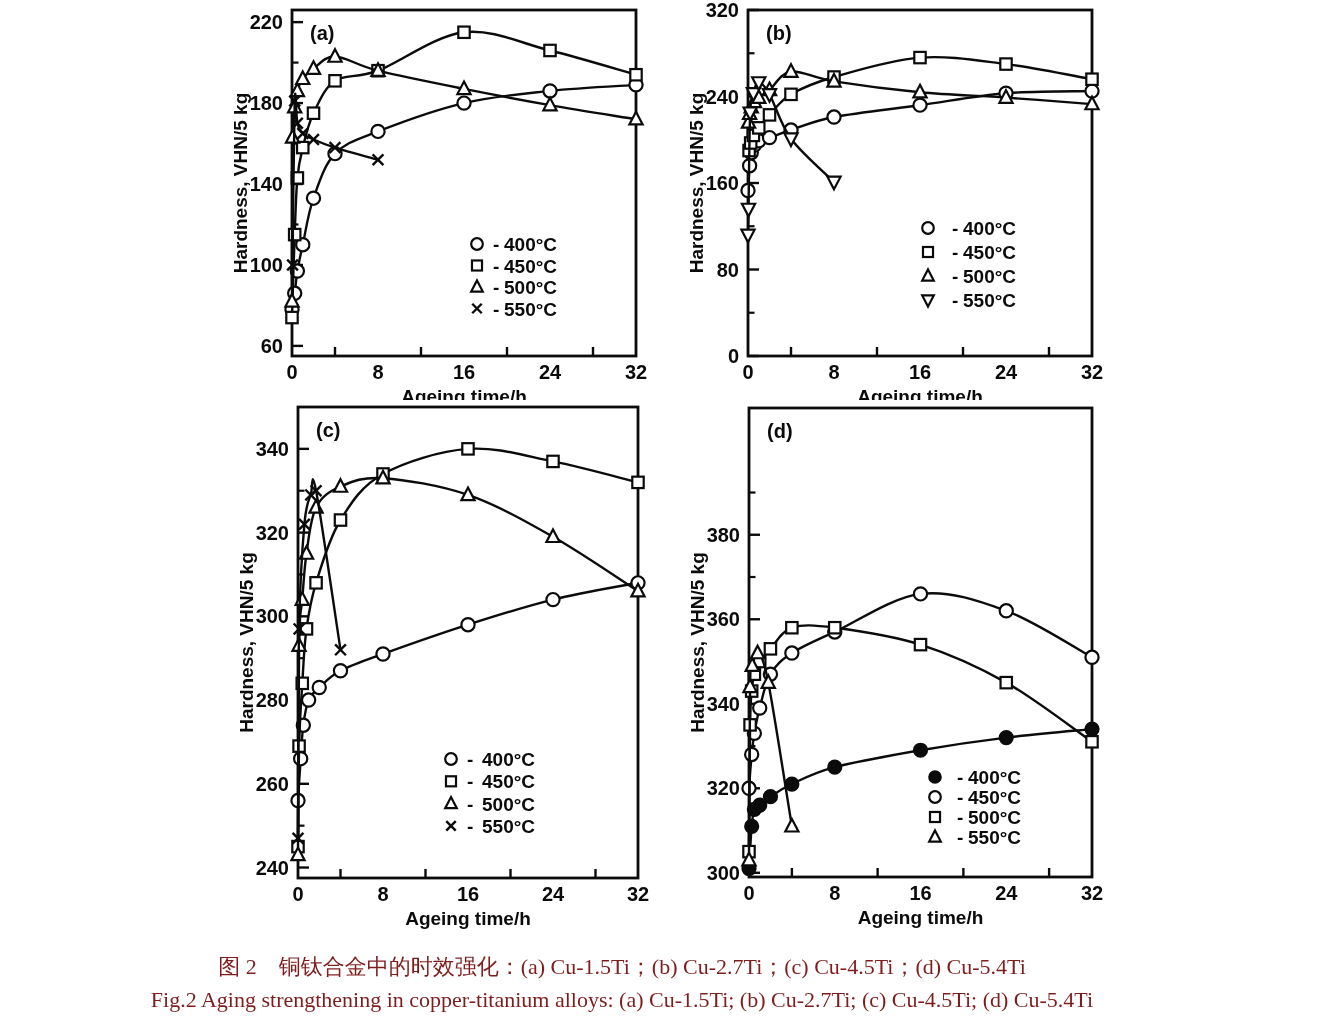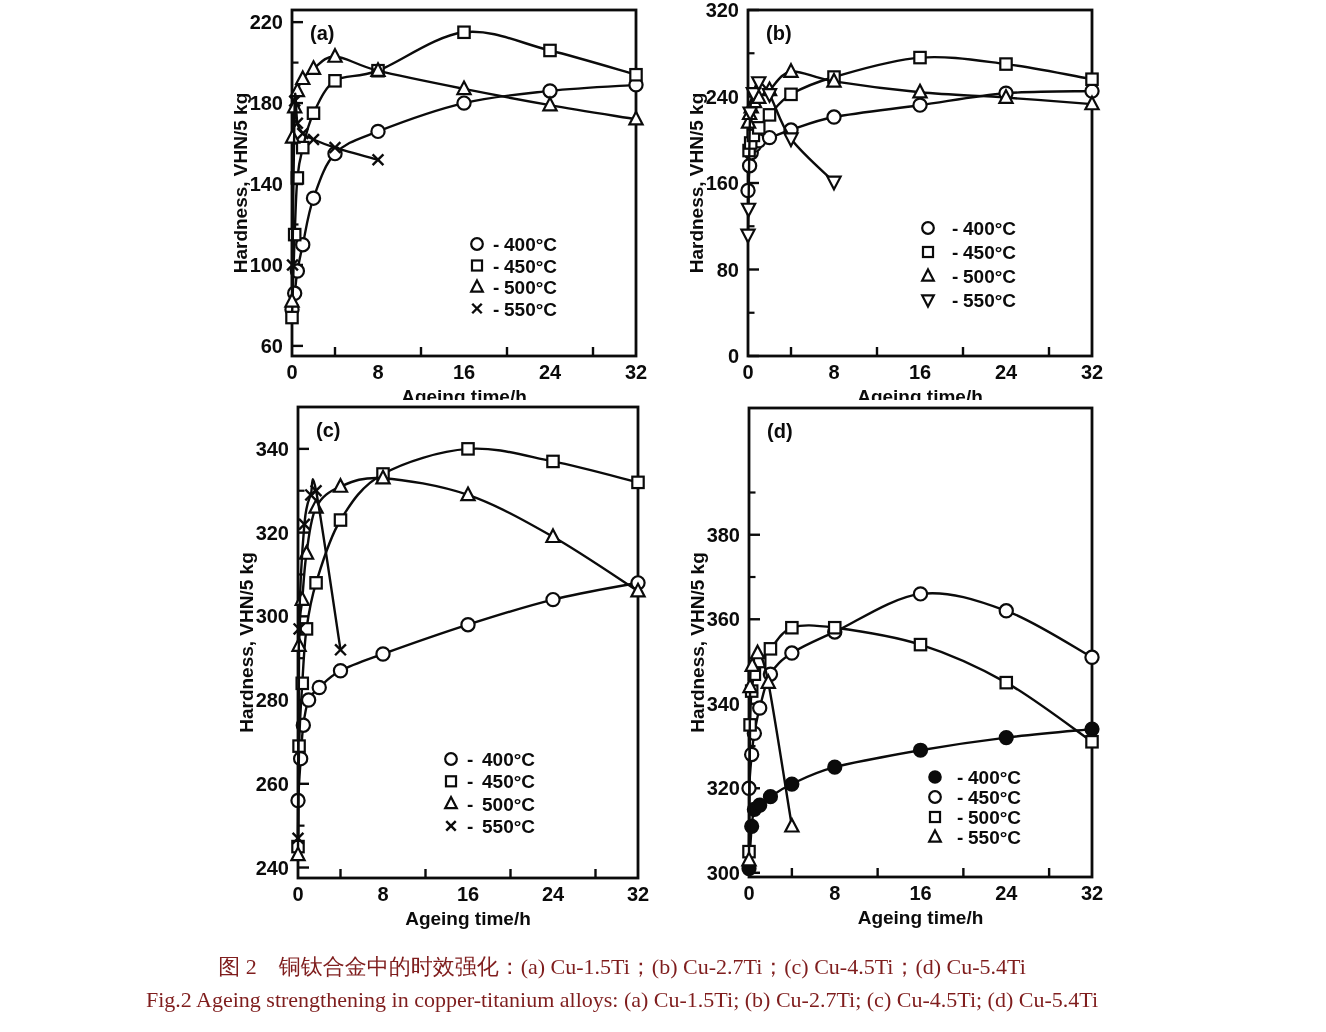--- a/index.html
+++ b/index.html
@@ -477,15 +477,15 @@
           <g>
             <polygon stroke="#0b0b0b" stroke-width="2.2" fill="#ffffff" points="249,430.488 254.808,441.576 243.192,441.576"></polygon>
             <text x="271" y="444" class="legend-text">-</text>
             <text x="282" y="444" class="legend-text">550°C</text>
           </g>
         </g>
       </svg>
     </div>
   <div class="caption">
     <div class="line">图 2　铜钛合金中的时效强化：(a) Cu-1.5Ti；(b) Cu-2.7Ti；(c) Cu-4.5Ti；(d) Cu-5.4Ti</div>
-    <div class="line">Fig.2 Ageing strengthening in copper-titanium alloys: (a) Cu-1.5Ti; (b) Cu-2.7Ti; (c) Cu-4.5Ti; (d) Cu-5.4Ti</div>
+    <div class="line">Fig.2 Aging strengthening in copper-titanium alloys: (a) Cu-1.5Ti; (b) Cu-2.7Ti; (c) Cu-4.5Ti; (d) Cu-5.4Ti</div>
   </div>
 </div>
 
 </body></html>

